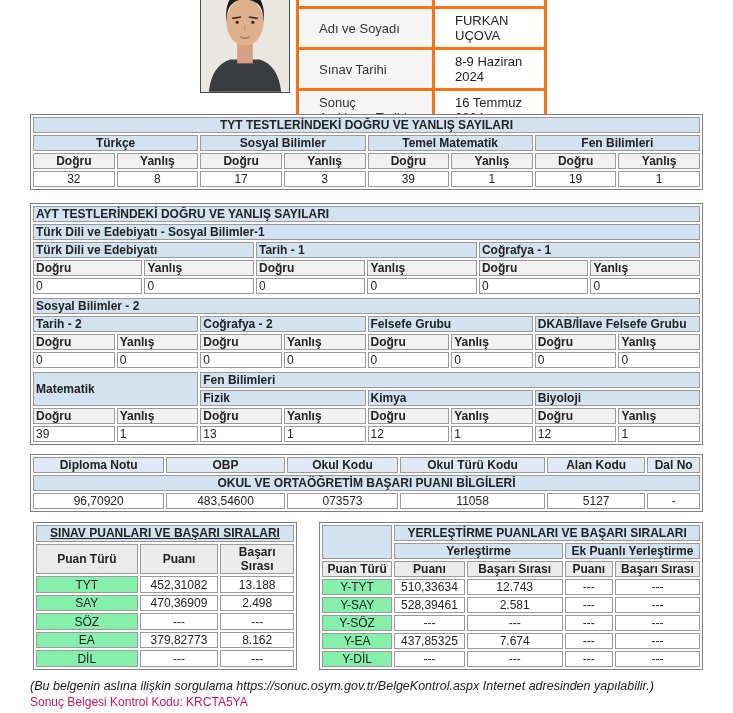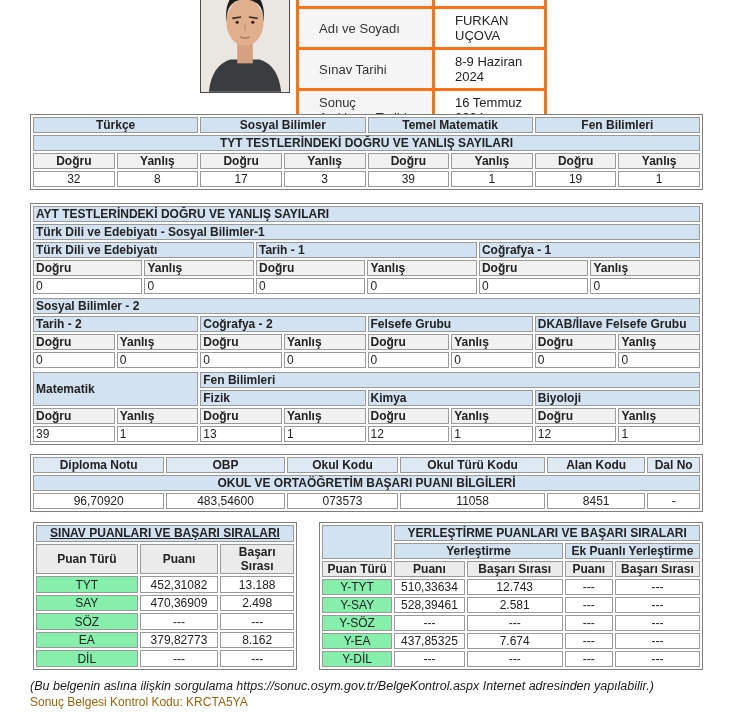--- a/index.html
+++ b/index.html
@@ -33,21 +33,21 @@
   .okul { margin-top:9px; }
   .bottom { margin-top:10px; display:flex; gap:22px; }
   table.bt { border:1px solid #7f7f7f; border-collapse:separate; border-spacing:2px; background:#fff; }
   table.bt td { border:1px solid #9a9a9a; text-align:center; font-size:12px; height:16px; padding:0 2px; vertical-align:middle; }
   .bt-left { width:264px; margin-left:3px; }
   .bt-right { width:384px; }
   td.tall { height:37px;text-decoration:underline; }
   
   .footer { margin-top:9px; text-align:left; }
   .footer .note { font-style:italic; font-size:12.5px; color:#1a1a1a; }
-  .footer .code { font-size:12px; margin-top:2px; color:#a16207; }
+  .footer .code { font-size:12px; margin-top:2px; color:#be185d; }
 </style>
 </head>
 <body>
 
 <div class="top-block">
   <div class="photo">
     <svg viewBox="0 0 90 115" xmlns="http://www.w3.org/2000/svg">
       <rect width="90" height="115" fill="#eae6e2"></rect>
       <path d="M8 115 Q11 88 30 82 L60 82 Q79 88 82 115 Z" fill="#3a3d40"></path>
       <rect x="37" y="60" width="16" height="26" fill="#d6a181"></rect>
@@ -91,28 +91,28 @@
         <col style="width:12.5%">
         <col style="width:12.5%">
         <col style="width:12.5%">
         <col style="width:12.5%">
         <col style="width:12.5%">
         <col style="width:12.5%">
         <col style="width:12.5%">
       </colgroup>
     <tbody>
         <tr>
+          <td colspan="8" class="title">TYT TESTLERİNDEKİ DOĞRU VE YANLIŞ SAYILARI</td>
+        </tr>
+    <tr>
       <td colspan="2" class="grp">Türkçe</td>
       <td colspan="2" class="grp">Sosyal Bilimler</td>
       <td colspan="2" class="grp">Temel Matematik</td>
       <td colspan="2" class="grp">Fen Bilimleri</td>
     </tr>
-    <tr>
-          <td colspan="8" class="title">TYT TESTLERİNDEKİ DOĞRU VE YANLIŞ SAYILARI</td>
-        </tr>
     <tr>
       <td class="hdr">Doğru</td>
           <td class="hdr">Yanlış</td>
       <td class="hdr">Doğru</td>
           <td class="hdr">Yanlış</td>
       <td class="hdr">Doğru</td>
           <td class="hdr">Yanlış</td>
       <td class="hdr">Doğru</td>
           <td class="hdr">Yanlış</td>
     </tr>
@@ -276,21 +276,21 @@
       <td class="bhdr">Dal No</td>
     </tr>
     <tr>
           <td colspan="6" class="title">OKUL VE ORTAÖĞRETİM BAŞARI PUANI BİLGİLERİ</td>
         </tr>
     <tr>
       <td class="val">96,70920</td>
       <td class="val">483,54600</td>
       <td class="val">073573</td>
       <td class="val">11058</td>
-      <td class="val">8451</td>
+      <td class="val">5127</td>
       <td class="val">-</td>
     </tr>
   </tbody>
     </table>
 
   <div class="bottom">
     <table class="bt bt-left">
       <colgroup>
           <col style="width:40%">
           <col style="width:31%">

